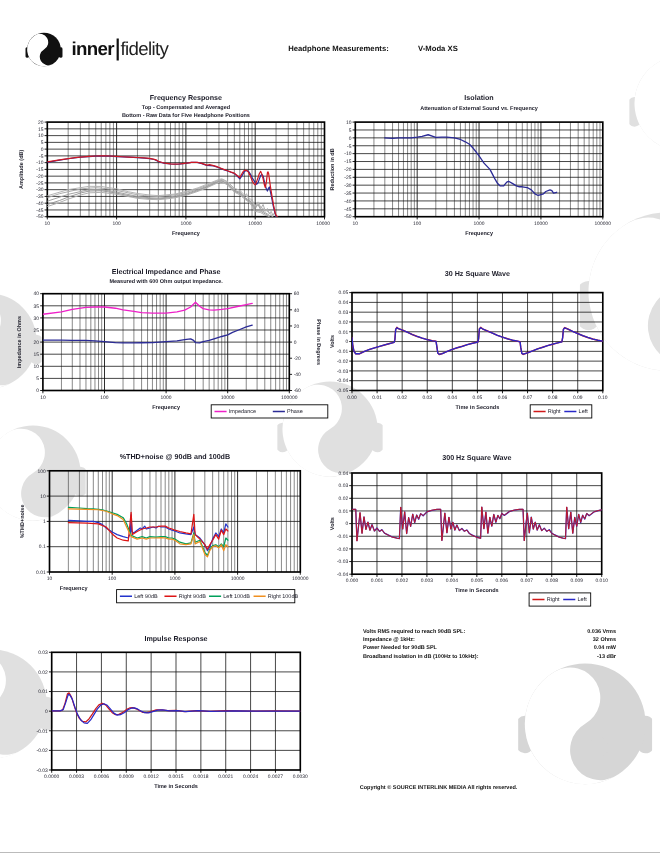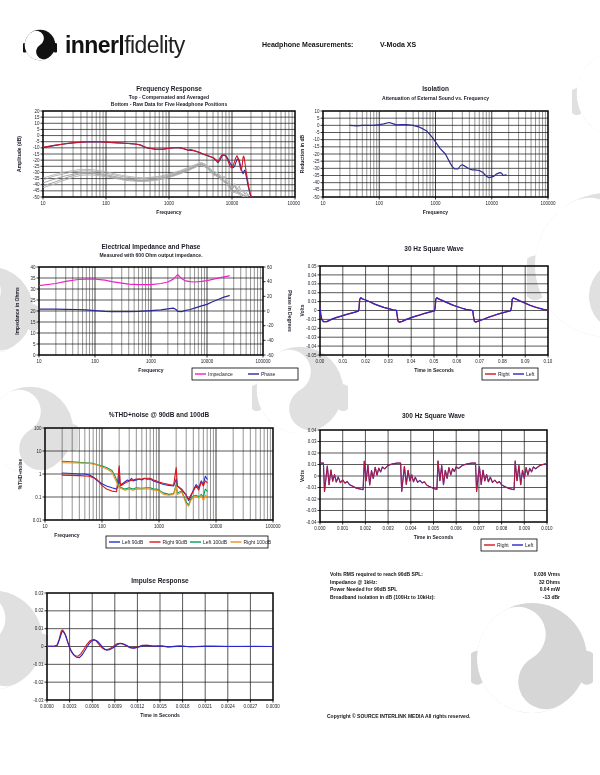--- a/index.html
+++ b/index.html
@@ -1,21 +1,21 @@
 <!DOCTYPE html>
 <html><head>
 <meta charset="utf-8">
 <style>
   html,body{margin:0;padding:0;background:#888;}
   .page{position:relative;width:600px;height:775px;background:#fff;overflow:hidden;
         font-family:"Liberation Sans", sans-serif;color:#000;}
   .wm{position:absolute;pointer-events:none;}
   .header{position:absolute;left:0;top:0;width:600px;height:70px;}
   .logo{position:absolute;left:23px;top:28px;display:flex;align-items:center;}
-  .logo-text{margin-left:8px;font-size:23px;letter-spacing:-0.6px;display:flex;align-items:center;}
+  .logo-text{margin-left:8px;font-size:17px;letter-spacing:-0.6px;display:flex;align-items:center;}
   .logo-inner{font-weight:800;color:#111;}
   .logo-bar{display:inline-block;width:2.5px;height:20px;background:#111;margin:0 1.5px 0 2px;}
   .logo-fidelity{font-weight:400;color:#222;}
   .hm-label{position:absolute;left:262px;top:41px;font-size:7px;font-weight:bold;color:#111;}
   .hm-model{position:absolute;left:380px;top:41px;font-size:7px;font-weight:bold;color:#111;}
   .chart{position:absolute;}
   .chart svg{display:block;}
   .stats{position:absolute;left:330px;top:571px;width:230px;font-size:5px;font-weight:bold;color:#111;}
   .stats-row{display:flex;line-height:7.6px;}
   .stats-label{flex:1;text-align:left;}

